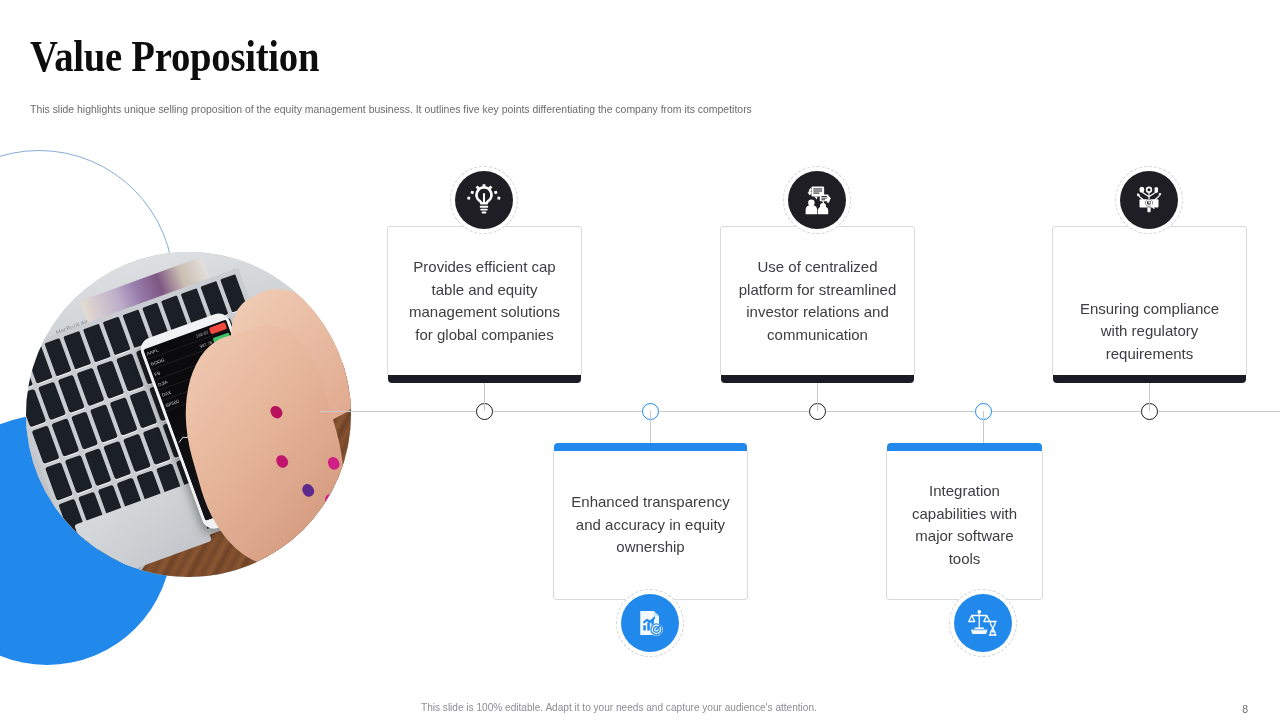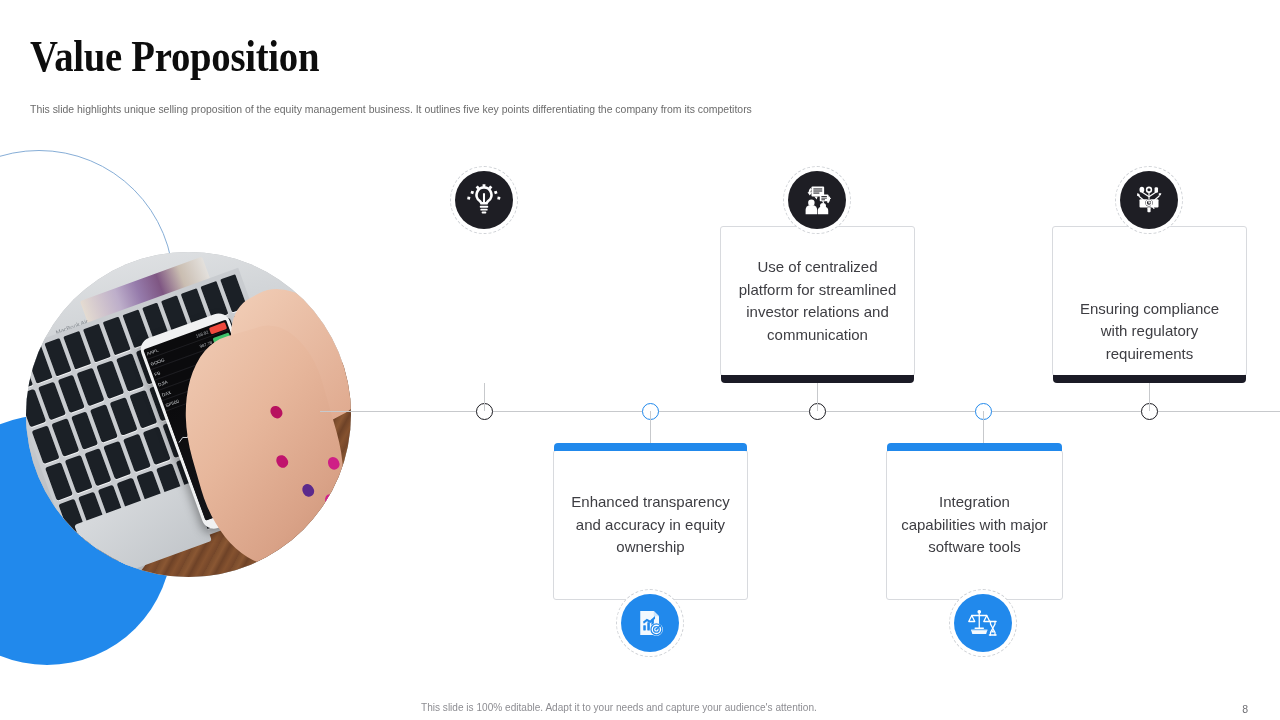--- a/index.html
+++ b/index.html
@@ -482,20 +482,23 @@
   <div class="node dark" style="left:809px;"></div>
   <div class="node blue" style="left:975px;"></div>
   <div class="node dark" style="left:1141px;"></div>
 
   <div class="connector" style="left:484px; top:383px; height:28px;"></div>
   <div class="connector" style="left:650px; top:411px; height:39px;"></div>
   <div class="connector" style="left:817px; top:383px; height:28px;"></div>
   <div class="connector" style="left:983px; top:411px; height:39px;"></div>
   <div class="connector" style="left:1149px; top:383px; height:28px;"></div>
 
+  <div class="card top" style="left:387px; top:226px; width:195px;">
+    <div class="card-text">Provides efficient cap table and equity management solutions for global companies</div>
+  </div>
   <div class="icon-badge" style="left:450px; top:166px;">
     <div class="icon-disc dark">
       <svg width="38" height="38" viewBox="0 0 48 48" fill="none">
         <g fill="#ffffff">
           <path d="M24 6.5a11 11 0 0 0-6.6 19.8c1.2.9 1.9 2 2.1 3.4h9a5.5 5.5 0 0 1 2.1-3.4A11 11 0 0 0 24 6.5zm0 3.2a7.8 7.8 0 0 1 4.7 14c-1 .8-1.8 1.8-2.3 2.9h-1.1V15.4h-2.6v11.2h-1.1a8 8 0 0 0-2.3-2.9A7.8 7.8 0 0 1 24 9.7z"></path>
           <rect x="18.6" y="31.4" width="10.8" height="2.3" rx="1.1"></rect>
           <rect x="19.4" y="35" width="9.2" height="2.3" rx="1.1"></rect>
           <rect x="21" y="38.6" width="6" height="2.4" rx="1.2"></rect>
           <path d="M22.2 4.2h3.6v3.3h-3.6zM13.4 7.9l2.8-2.3 2.3 2.8-2.8 2.3zM29.5 8.4l2.3-2.8 2.8 2.3-2.3 2.8zM6.9 15.6l1.1-3.4 3.4 1.1-1.1 3.4zM36.6 13.3l3.4-1.1 1.1 3.4-3.4 1.1zM6.2 23.8l-3.5-.6.6-3.5 3.5.6zM41.3 19.7l3.5.6-.6 3.5-3.5-.6z"></path>
         </g>
@@ -550,21 +553,21 @@
           <path d="M13.4 14.3a8.2 8.2 0 0 1 2.2-5.5l1.8 1.8a5.7 5.7 0 0 0-1.6 3.7h2l-2.9 3.9-2.9-3.9zM40.6 22.6a8.2 8.2 0 0 1-2.4 5.6l-1.8-1.8a5.7 5.7 0 0 0 1.7-3.8h-2l2.9-3.9 2.9 3.9z"></path>
           <circle cx="16.9" cy="27.6" r="4.1"></circle>
           <path d="M9.6 42v-5.7a5.6 5.6 0 0 1 5.6-5.6h3.4a5.6 5.6 0 0 1 5.6 5.6V42z"></path>
           <circle cx="31.6" cy="31.6" r="3.8"></circle>
           <path d="M25 42v-4.4a5.2 5.2 0 0 1 5.2-5.2h2.8a5.2 5.2 0 0 1 5.2 5.2V42z"></path>
         </g>
       </svg>
     </div>
   </div>
 
-  <div class="card bottom" style="left:886px; top:450px; width:177px;">
+  <div class="card bottom" style="left:886px; top:450px; width:157px;">
     <div class="card-text">Integration capabilities with major software tools</div>
   </div>
   <div class="icon-badge" style="left:949px; top:589px;">
     <div class="icon-disc blue">
       <svg width="36" height="36" viewBox="0 0 48 48" fill="none">
         <g stroke="#ffffff" stroke-width="1.7" fill="none" stroke-linecap="round" stroke-linejoin="round">
           <path d="M19 9.5v21"></path>
           <path d="M9 14h20"></path>
           <circle cx="19" cy="9" r="1.6" fill="#ffffff"></circle>
           <path d="M9 14l-4 8h8z"></path>

